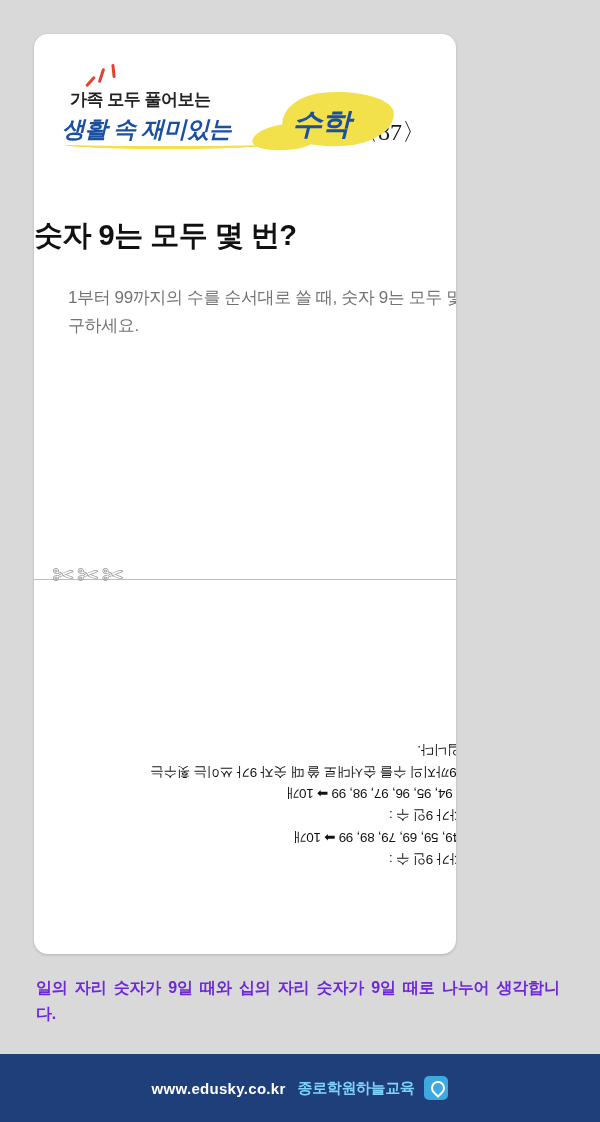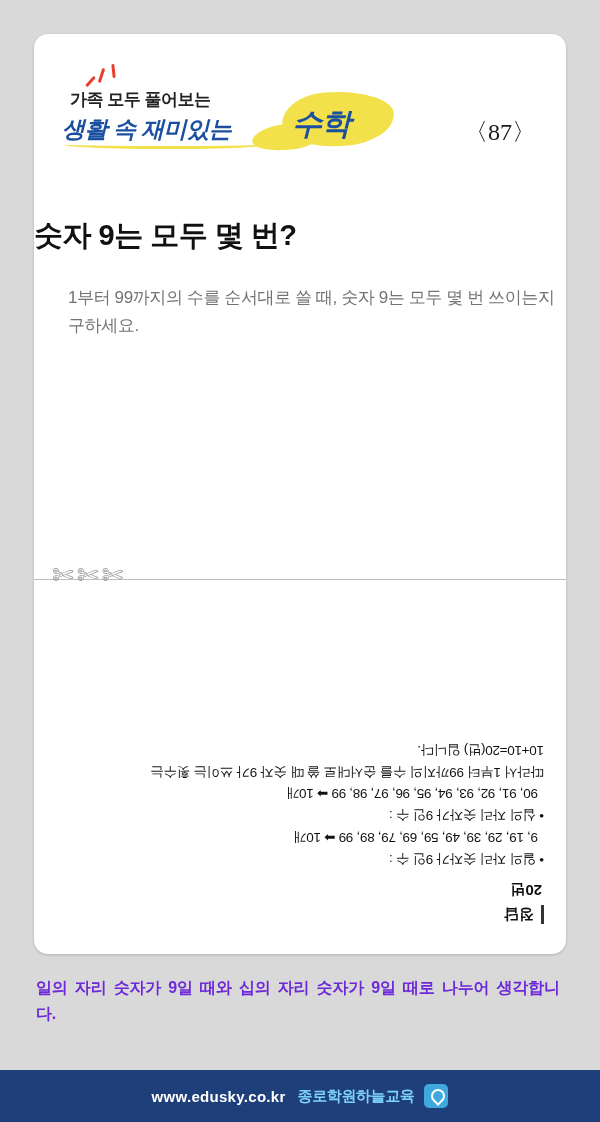--- a/index.html
+++ b/index.html
@@ -22,21 +22,21 @@
     width: 600px;
     height: 1122px;
     background: #d9d9d9;
   }
 
   
   .card {
     position: absolute;
     left: 34px;
     top: 34px;
-    width: 532px;
+    width: 422px;
     height: 920px;
     background: #ffffff;
     border-radius: 14px;
     box-shadow: 0 1px 3px rgba(0,0,0,0.18);
     overflow: hidden;
   }
 
   
   .logo {
     position: absolute;
@@ -222,21 +222,21 @@
     letter-spacing: -0.2px;
     word-spacing: 3px;
   }
 
   
   .footer {
     position: absolute;
     left: 0;
     bottom: 0;
     width: 600px;
-    height: 52px;
+    height: 68px;
     background: #1f3f7a;
     display: flex;
     align-items: center;
     justify-content: center;
   }
   .footer-url {
     color: #ffffff;
     font-size: 15px;
     letter-spacing: 0.3px;
     font-weight: bold;

